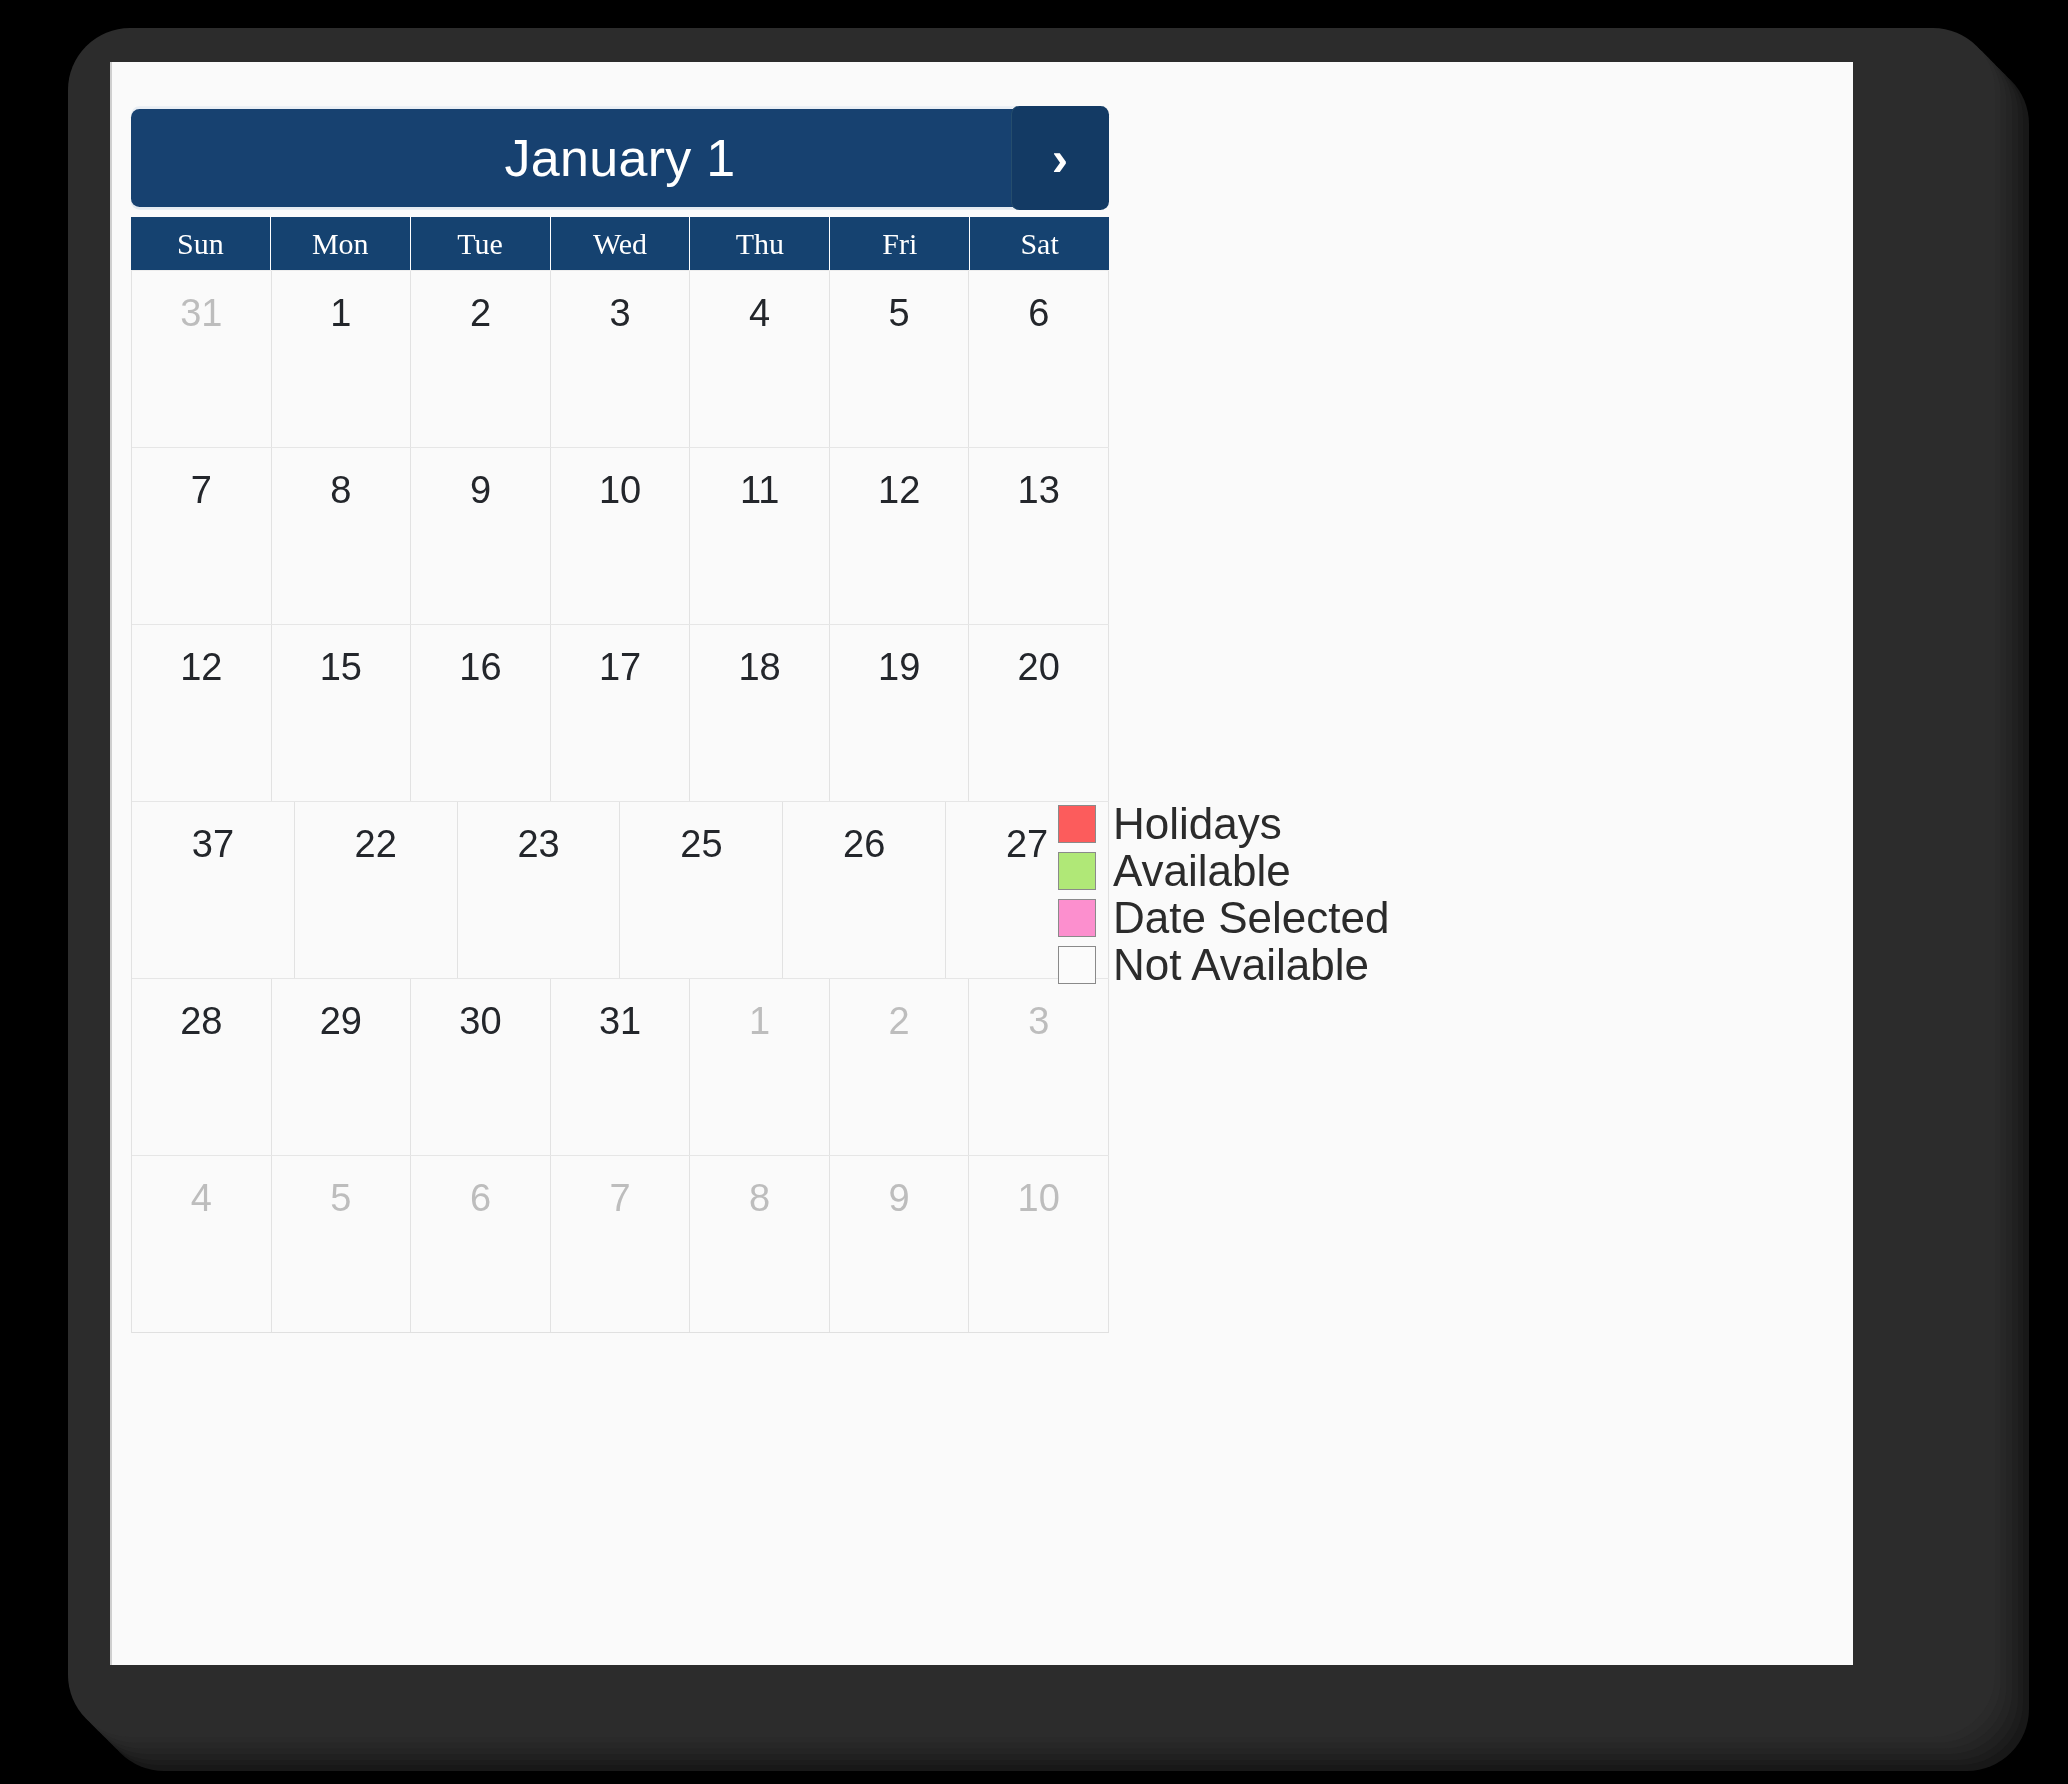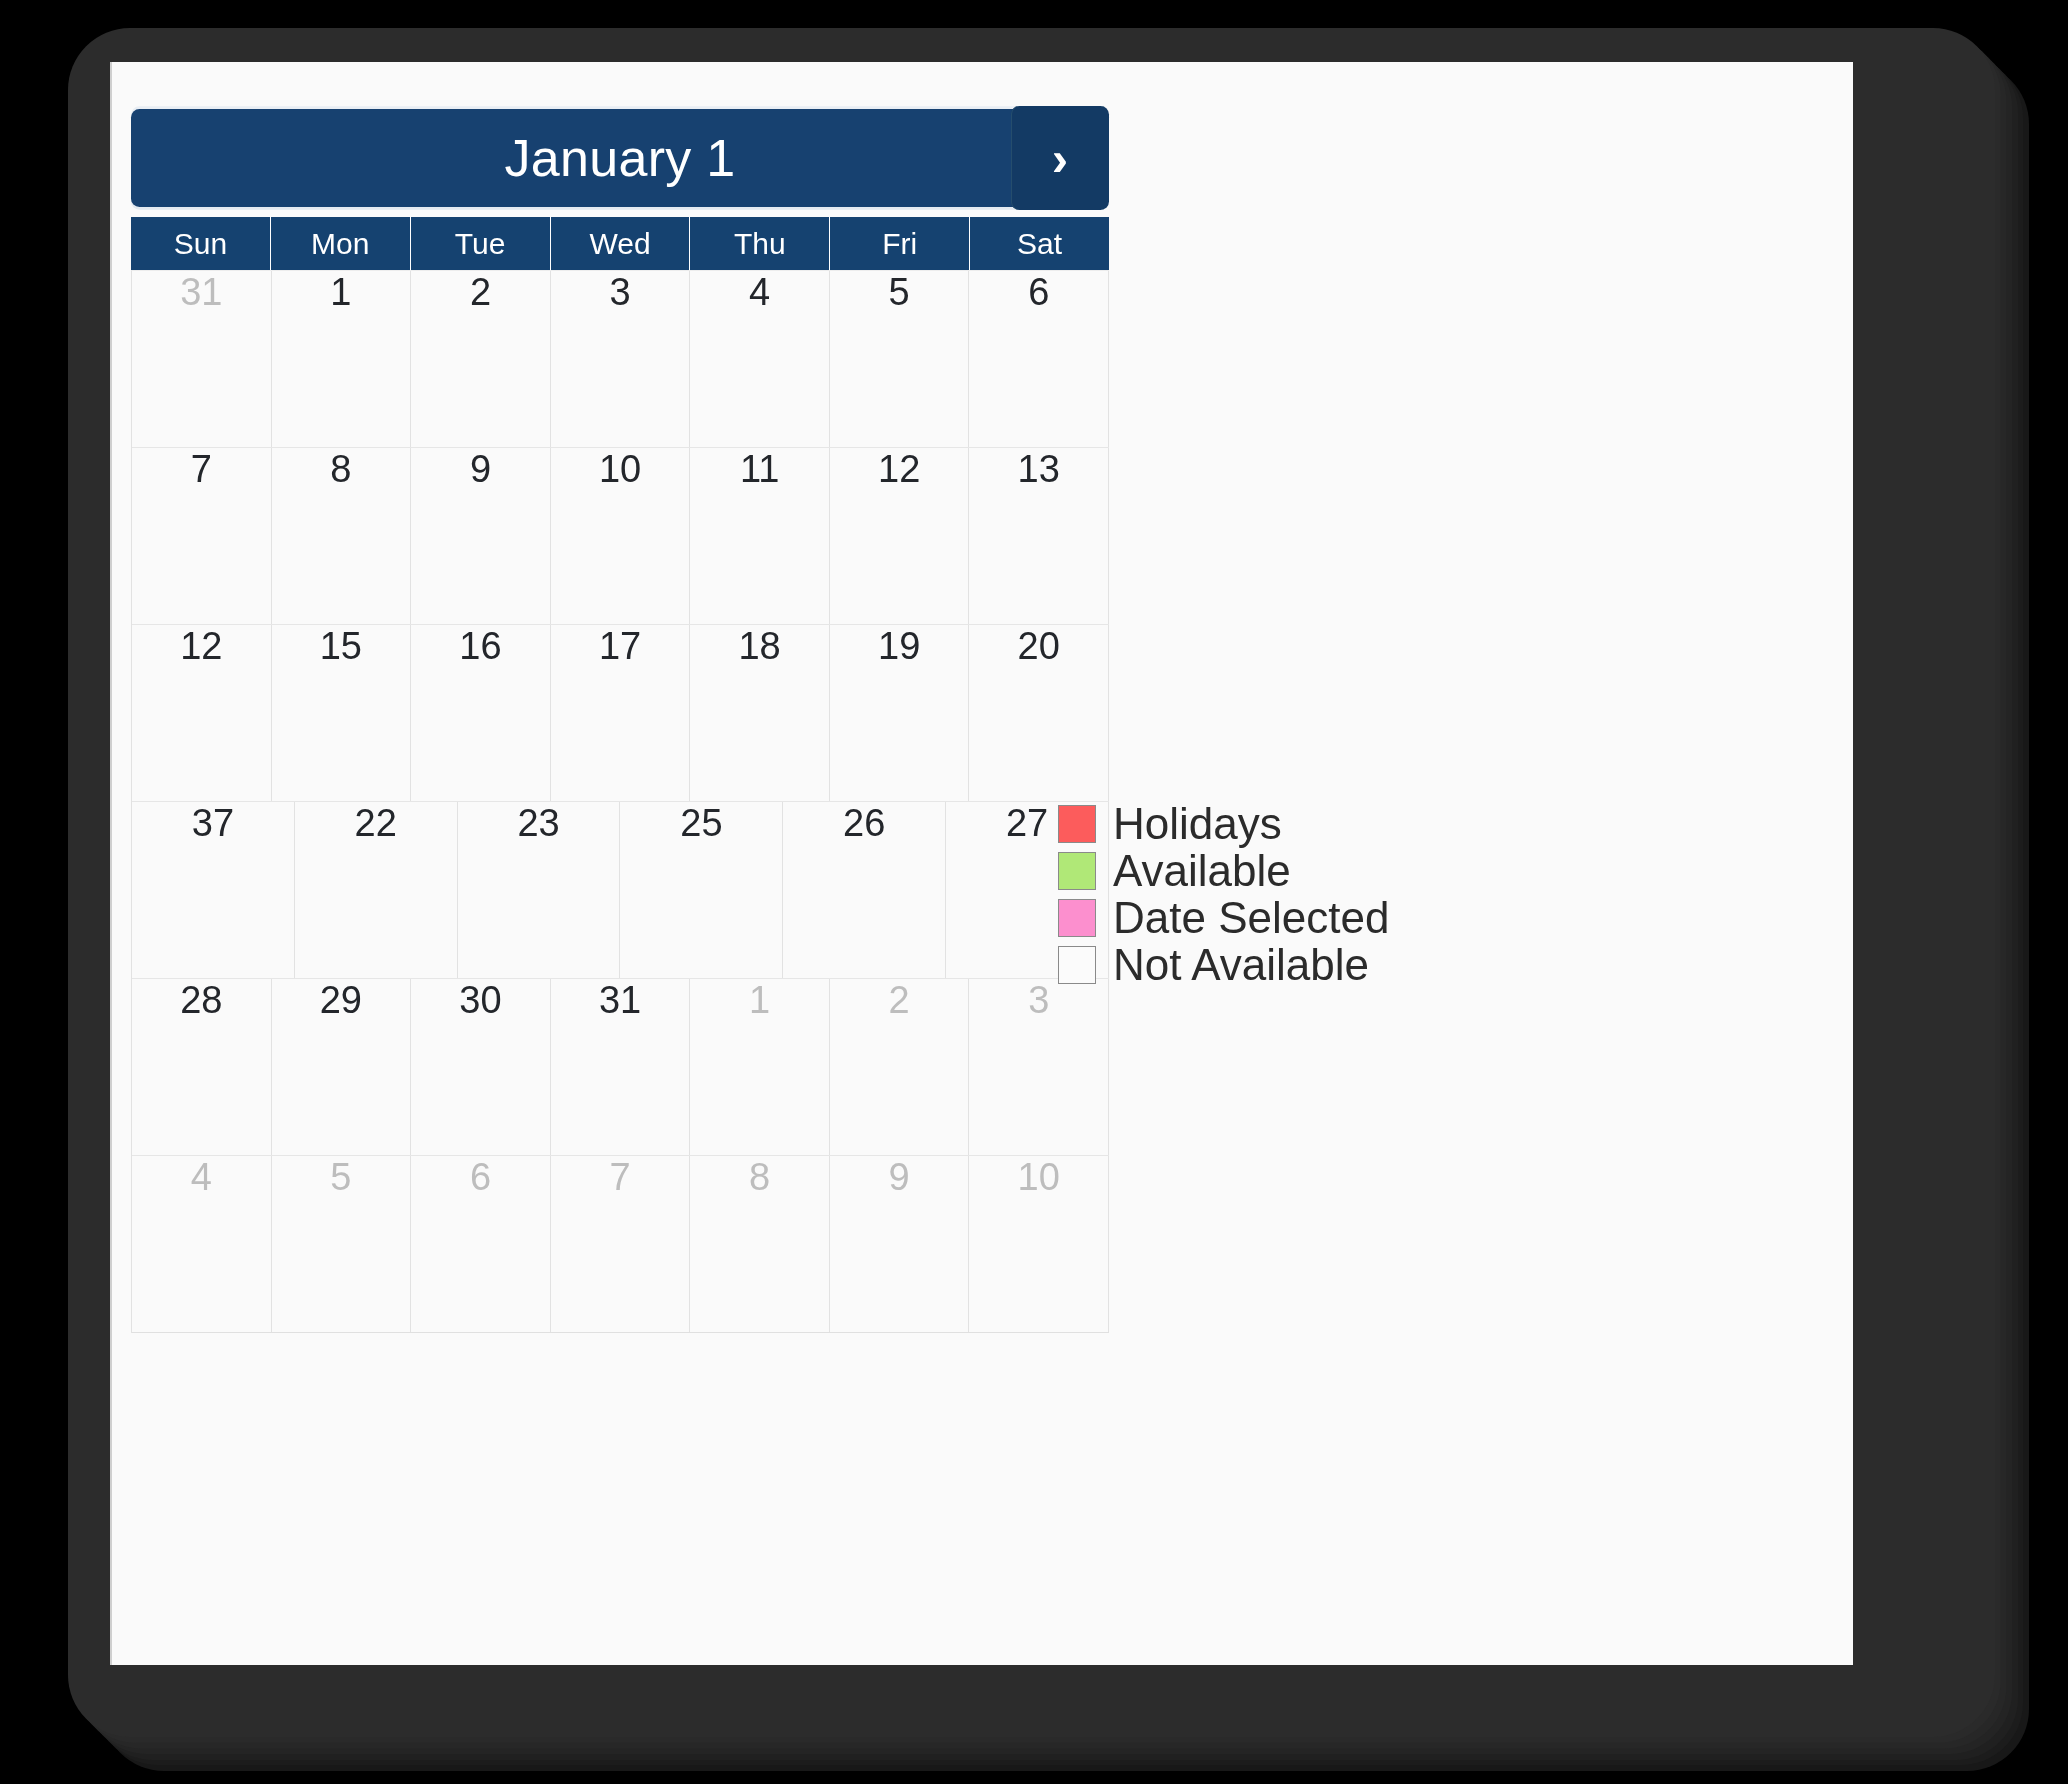--- a/index.html
+++ b/index.html
@@ -90,20 +90,21 @@
     color: #ffffff;
     font-size: 49px;
     font-weight: 700;
   }
 
   
   .cal-weekdays {
     display: flex;
     margin-top: 9.5px;
     background: #ffffff;
+    font-family: Liberation Serif, serif;
   }
   .cal-weekdays .wd {
     flex: 1 1 0;
     height: 53px;
     line-height: 53px;
     background: #154270;
     color: #ffffff;
     font-size: 30px;
     text-align: center;
     border-right: 1.9px solid #ffffff;
@@ -128,20 +129,21 @@
     flex: 1 1 0;
     height: 176px;
     background: #fafafa;
     border-right: 0.9px solid #e2e2e2;
     box-sizing: border-box;
   }
   .cal-cell .daynum {
     display: block;
     width: 100%;
     text-align: center;
+    padding-top: 21px;
     font-size: 38px;
     color: #23262b;
   }
   .cal-cell.other .daynum { color: #bdbdbd; }
 
   
   #legend {
     position: absolute;
     left: 946px;
     top: 738px;

